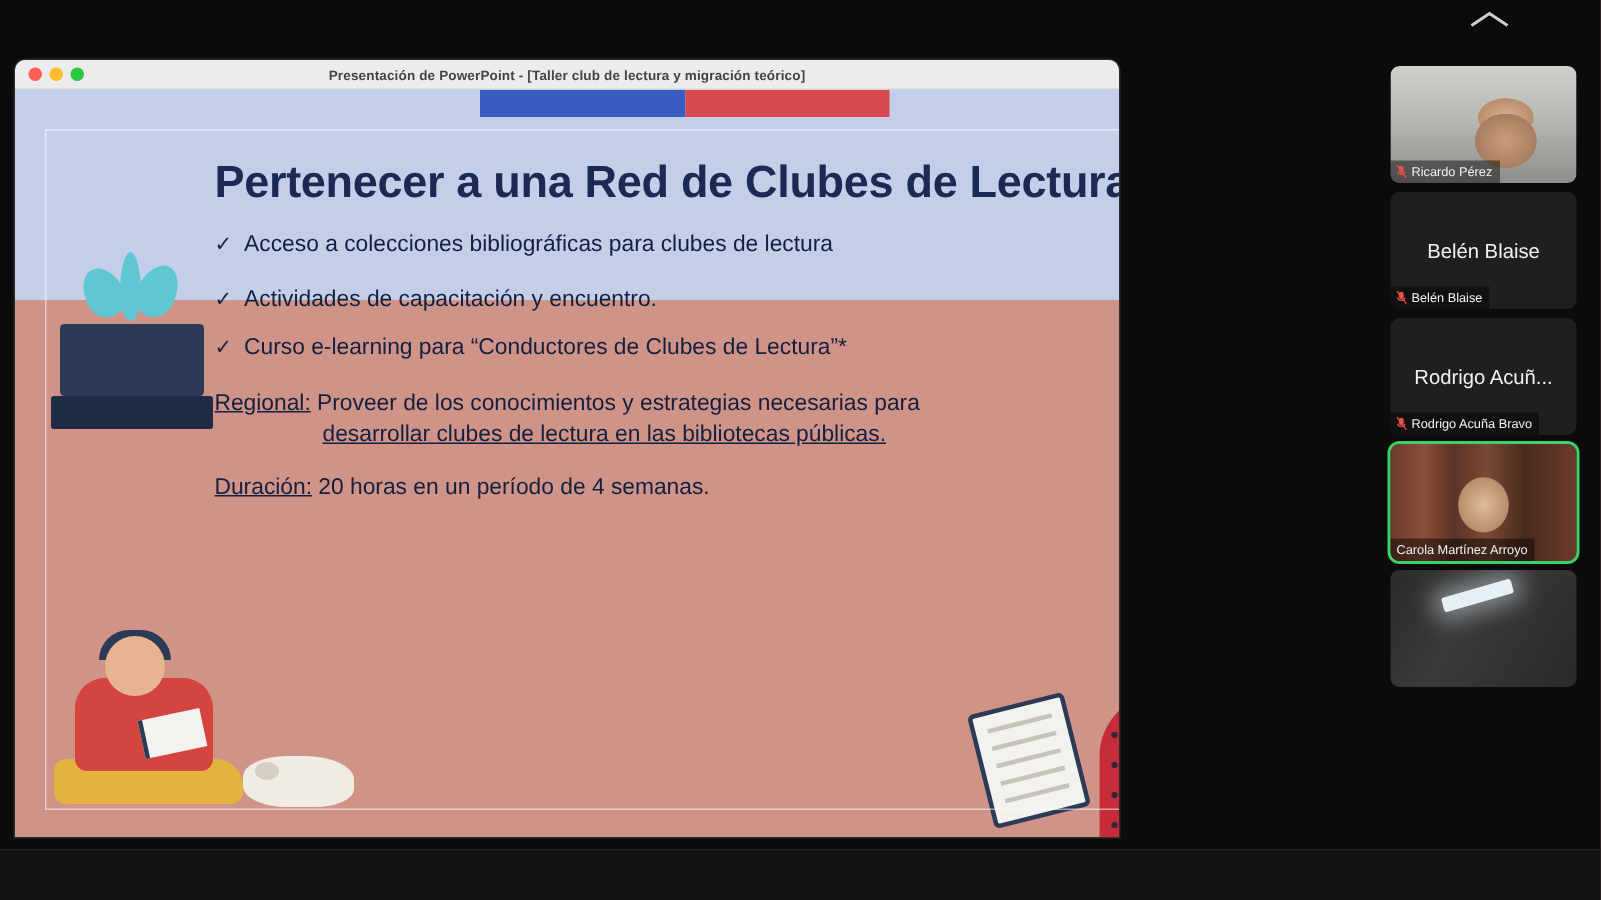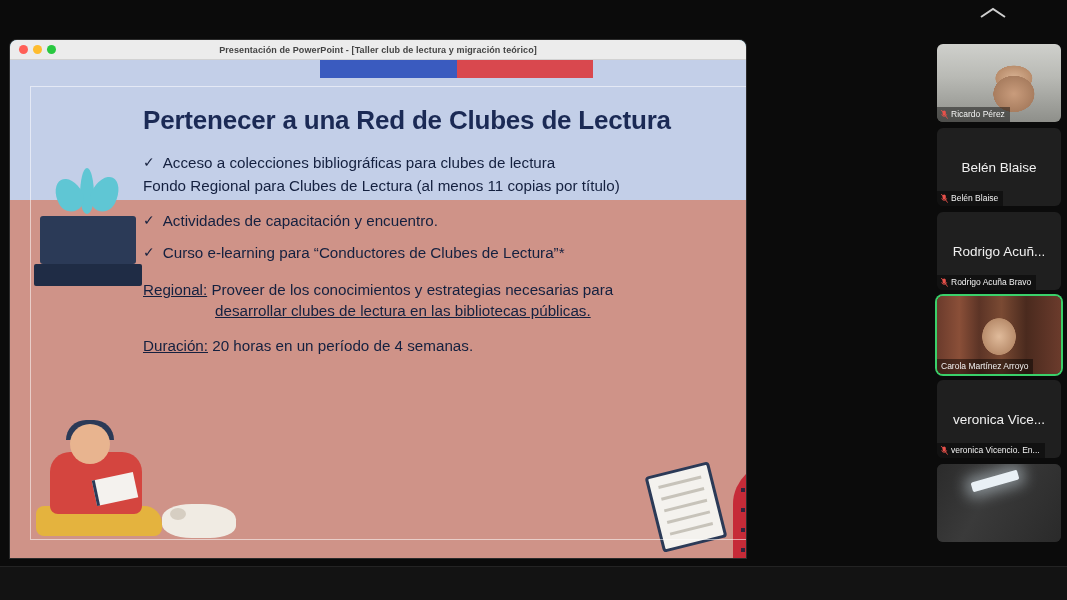--- a/index.html
+++ b/index.html
@@ -65,21 +65,21 @@
 
   .slide-inner-border {
     position: absolute;
     left: 20px; top: 26px; right: 20px; bottom: 18px;
     border: 1px solid rgba(255,255,255,.55);
     pointer-events: none;
   }
 
   .slide-title {
     position: absolute; left: 133px; top: 45px;
-    font-size: 26px; font-weight: bold; color: #1b2a55;
+    font-size: 30px; font-weight: bold; color: #1b2a55;
     letter-spacing: -.2px;
   }
   .bullets {
     position: absolute; left: 133px; top: 93px; right: 170px;
     color: #14203f;
     font-size: 15.2px;
     line-height: 1.38;
   }
   .b-row { display: flex; gap: 8px; margin-bottom: 2px; }
   .chk { color: #17223f; font-size: 14px; line-height: 1.3; }
@@ -151,21 +151,21 @@
   .seated { right: 8px; top: 180px; width: 90px; height: 140px; }
   .st-body { position: absolute; left: 10px; top: 40px; width: 72px; height: 100px;
     background: #3fb6c6; border-radius: 22px 22px 0 0; }
   .st-head { position: absolute; left: 24px; top: 10px; width: 40px; height: 40px;
     background: #e8b48f; border-radius: 50%; }
   .st-hair { position: absolute; left: 18px; top: 2px; width: 52px; height: 26px;
     background: #2b3a57; border-radius: 26px 26px 4px 4px; }
 
   
   .filmstrip {
-    position: absolute; right: 6px; top: 44px;
+    position: absolute; right: 16px; top: 44px;
     width: 124px; height: 500px;
   }
   .tile {
     position: relative;
     width: 124px; height: 78px;
     margin-bottom: 6px;
     background: #1f1f1f;
     border-radius: 6px;
     overflow: hidden;
   }
@@ -340,21 +340,20 @@
 
       <div class="slide-inner-border"></div>
 
       <div class="slide-title">Pertenecer a una Red de Clubes de Lectura</div>
 
       <div class="bullets">
         <div class="b-row">
           <span class="chk">✓</span>
           <span>Acceso a colecciones bibliográficas para clubes de lectura</span>
         </div>
-        <div class="b-sub">Fondo Regional para Clubes de Lectura (al menos 11 copias por título)</div>
 
         <div class="gap"></div>
         <div class="b-row">
           <span class="chk">✓</span>
           <span>Actividades de capacitación y encuentro.</span>
         </div>
 
         <div class="gap-s"></div>
         <div class="b-row">
           <span class="chk">✓</span>
@@ -431,33 +430,20 @@
     </div>
 
     <div class="tile active">
       <span class="ph-carola"></span>
       <span class="name-badge">
         <span>Carola Martínez Arroyo</span>
       </span>
     </div>
 
 
-    <div class="tile">
-      <span class="center-name">veronica Vice...</span>
-      <span class="name-badge">
-        <span class="mute">
-          <svg width="7" height="9" viewBox="0 0 7 9">
-              <rect x="1.6" y="0.5" width="3.2" height="5" rx="1.6" fill="#e8514b"></rect>
-              <path d="M0.7 4.4a2.6 2.6 0 0 0 5 0" fill="none" stroke="#e8514b" stroke-width=".9"></path>
-              <path d="M0.3 0 L6.6 8.6" stroke="#e8514b" stroke-width=".9"></path>
-            </svg>
-        </span>
-        <span>veronica Vicencio. En...</span>
-      </span>
-    </div>
 
     <div class="tile">
       <span class="ph-elia"></span>
 
     </div>
   </div>
 
   <div class="chev-wrap" style="bottom:0;height:40px">
     <div class="chev down">
       <svg width="30" height="14" viewBox="0 0 30 14">

